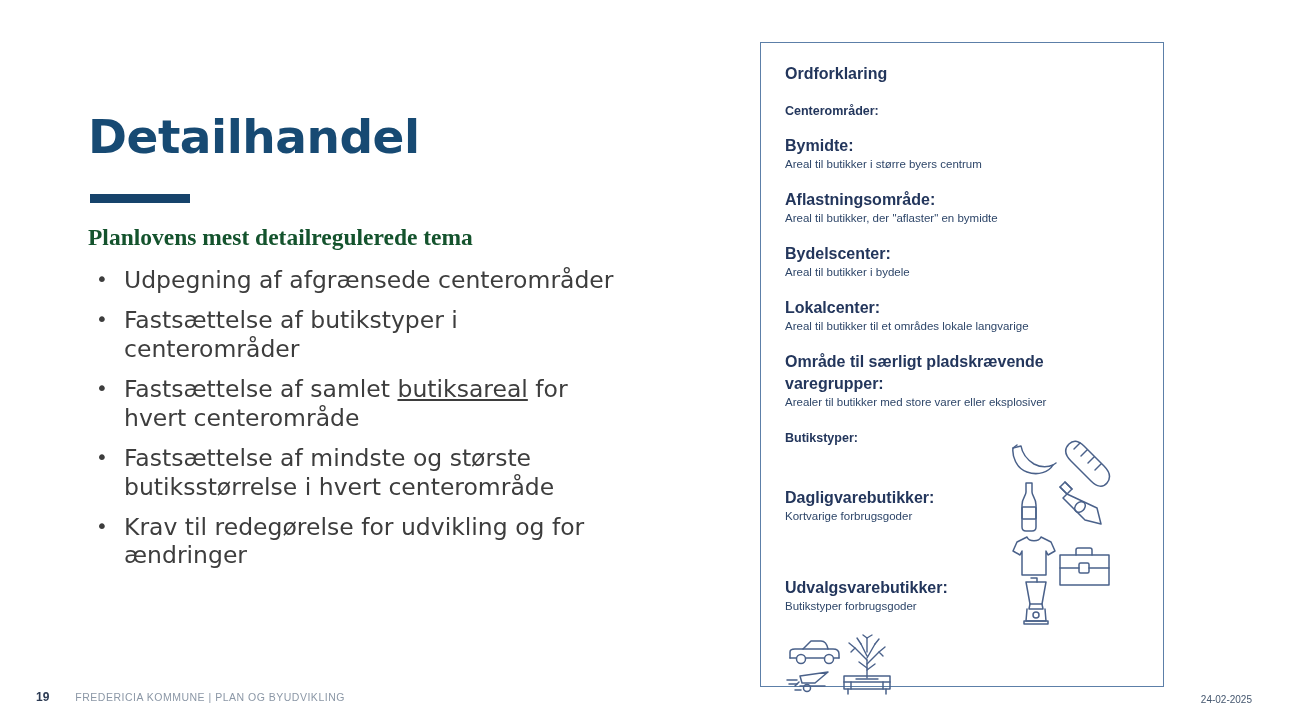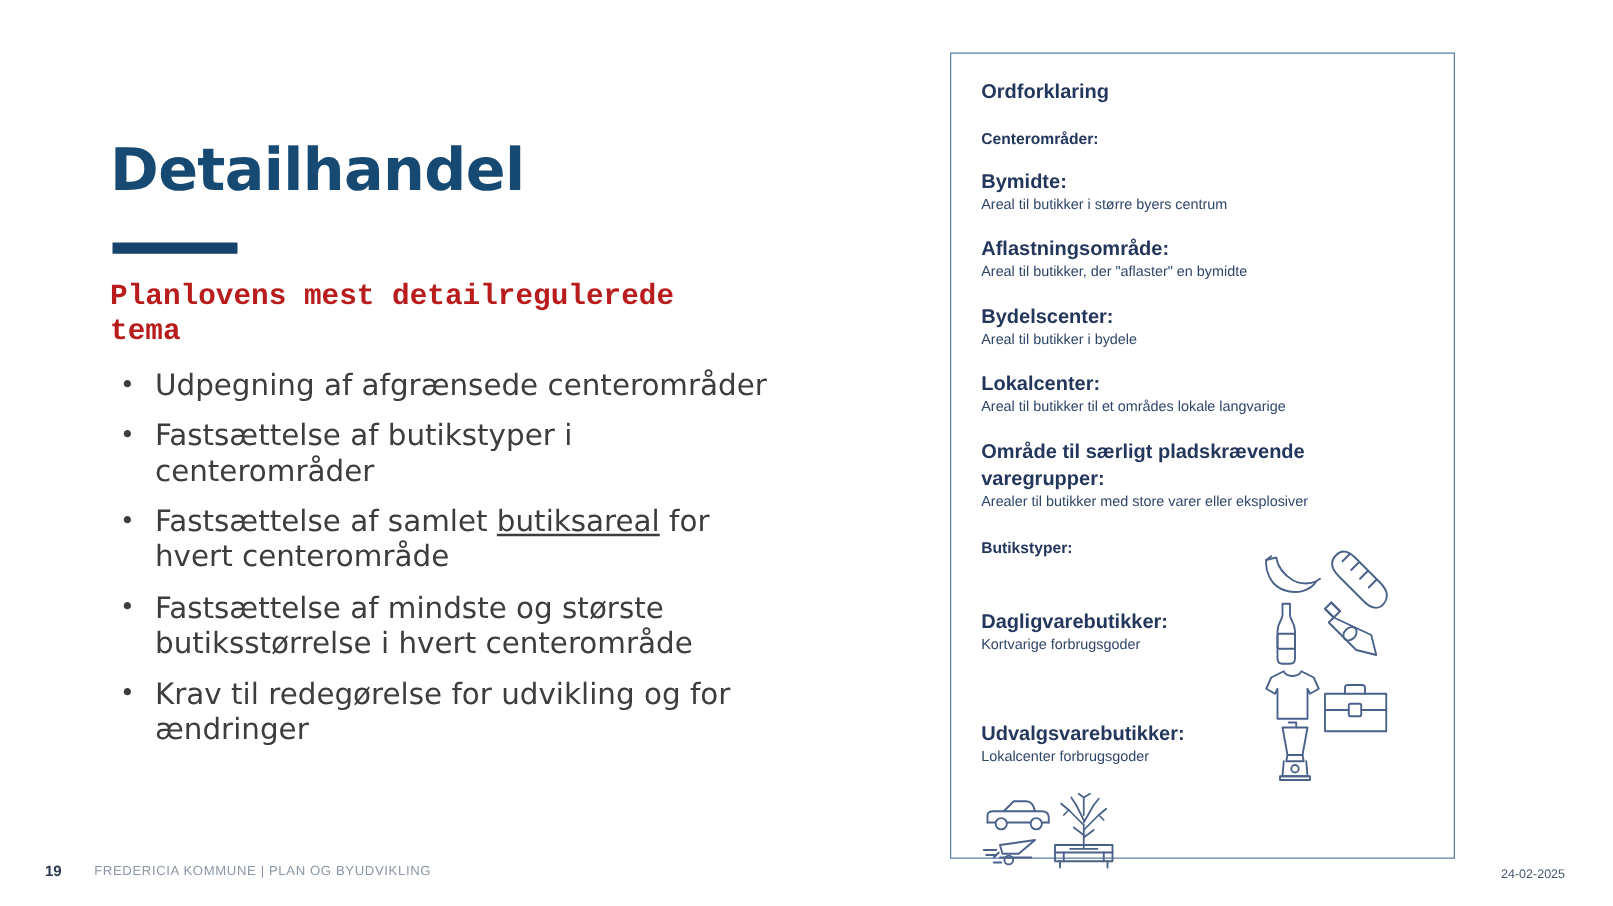--- a/index.html
+++ b/index.html
@@ -23,25 +23,25 @@
     line-height:1.05;
     color:#174A73;
     letter-spacing:-0.5px;
     margin:0;
   }
   .accent-bar{
     width:100px;height:9px;background:#16436B;
     margin:33px 0 0 2px;
   }
   .subtitle{
-    font-family:Liberation Mono, monospace;
+    font-family:Liberation Serif, serif;
     font-weight:bold;
     font-size:23.5px;
     line-height:1.18;
-    color:#b91c1c;
+    color:#14532d;
     margin:21px 0 0 0;
     width:470px;
   }
   ul.bullets{
     list-style:none;margin:14px 0 0 0;padding:0;
     width:540px;
   }
   ul.bullets li{
     position:relative;
     padding-left:36px;
@@ -226,21 +226,21 @@
               <path d="M15 17 L11 21 L33 43 L49 47 L45 31 Z"></path>
               <ellipse cx="28" cy="30" rx="4.5" ry="6" transform="rotate(45 28 30)"></ellipse>
             </g>
           </svg>
         </div>
       </div>
 
       <div class="iconrow" style="margin-top:26px;">
         <div class="txt">
           <div class="entry-term">Udvalgsvarebutikker:</div>
-          <div class="entry-def">Lokalcenter forbrugsgoder</div>
+          <div class="entry-def">Butikstyper forbrugsgoder</div>
         </div>
         <div class="icons icons-abs" style="width:110px;height:80px;margin-right:22px;margin-top:-16px;">
 
           <svg style="left:4px;top:0px;" width="46" height="44" viewBox="0 0 46 44">
             <g fill="none" stroke="#4A618A" stroke-width="1.5" stroke-linecap="round" stroke-linejoin="round">
               <path d="M16 3 L6 8 L2 17 L9 21 L11 17 L11 41 L35 41 L35 17 L37 21 L44 17 L40 8 L30 3 C28 8 18 8 16 3 Z"></path>
             </g>
           </svg>
 
           <svg style="left:50px;top:12px;" width="56" height="42" viewBox="0 0 56 42">

